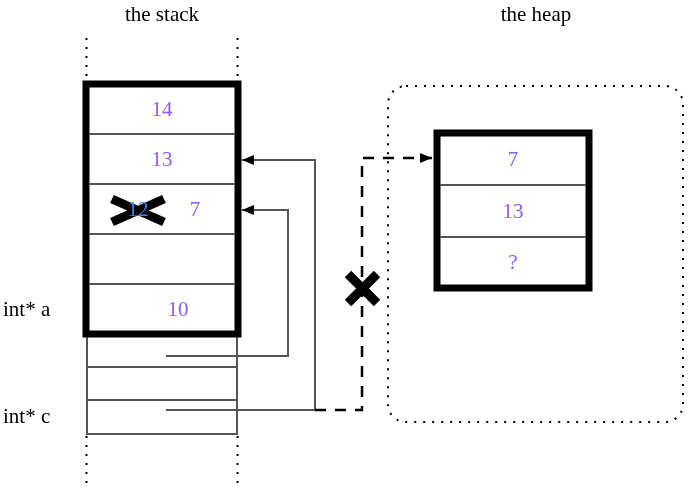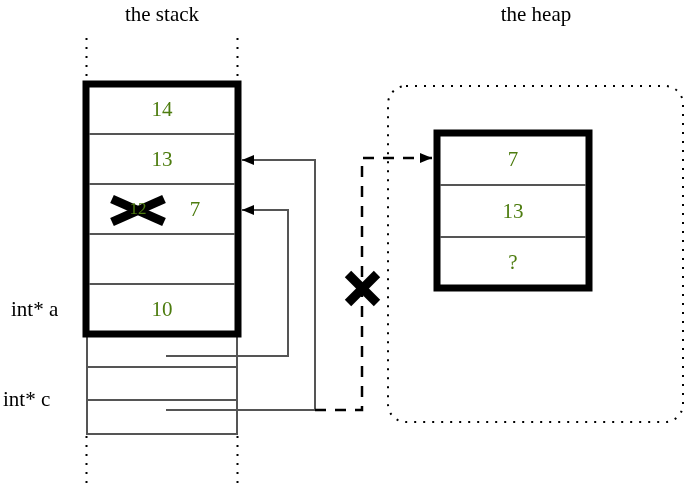--- a/index.html
+++ b/index.html
@@ -27,41 +27,41 @@
     font-family: "Liberation Serif", "DejaVu Serif", serif;
     font-size: 21px;
     color: #000000;
     white-space: nowrap;
     text-align: center;
   }
   .cell-value {
     position: absolute;
     font-family: "Liberation Serif", "DejaVu Serif", serif;
     font-size: 21px;
-    color: #4d7c0f;
+    color: #8b5cf6;
     white-space: nowrap;
     text-align: center;
     display: flex;
     align-items: center;
     justify-content: center;
   }
   .ptr-label {
     position: absolute;
     font-family: "Liberation Serif", "DejaVu Serif", serif;
     font-size: 21px;
     color: #000000;
     white-space: nowrap;
     display: flex;
     align-items: center;
   }
   .struck-num {
     position: absolute;
     font-family: "Liberation Serif", "DejaVu Serif", serif;
-    font-size: 17px;
-    color: #4d7c0f;
+    font-size: 21px;
+    color: #3b82f6;
     white-space: nowrap;
     display: flex;
     align-items: center;
     justify-content: center;
   }
 </style>
 </head>
 <body>
 
 <div id="canvas">
@@ -120,26 +120,26 @@
 
   <div class="cell-value" style="left:89px; top:84px; width:146px; height:50px;">14</div>
 
   <div class="cell-value" style="left:89px; top:134px; width:146px; height:50px;">13</div>
 
   <div class="struck-num" style="left:112px; top:184px; width:52px; height:50px;">12</div>
 
   <div class="cell-value" style="left:170px; top:184px; width:50px; height:50px;">7</div>
 
 
-  <div class="cell-value" style="left:89px; top:284px; width:146px; height:50px;">10</div>
+  <div class="cell-value" style="left:89px; top:284px; width:146px; height:50px;padding-left:16px;">10</div>
 
-  <div class="ptr-label" style="left:11px; top:284px; height:50px;text-align:center;">int* a</div>
+  <div class="ptr-label" style="left:3px; top:284px; height:50px;text-align:center;">int* a</div>
 
 
-  <div class="ptr-label" style="left:3px; top:374px; height:50px;">int* c</div>
+  <div class="ptr-label" style="left:3px; top:391px; height:50px;">int* c</div>
 
   <div class="cell-value" style="left:440px; top:133px; width:146px; height:52px;">7</div>
 
   <div class="cell-value" style="left:440px; top:185px; width:146px; height:52px;">13</div>
 
   <div class="cell-value" style="left:440px; top:237px; width:146px; height:51px;">?</div>
 
 </div>
 
 </body></html>

